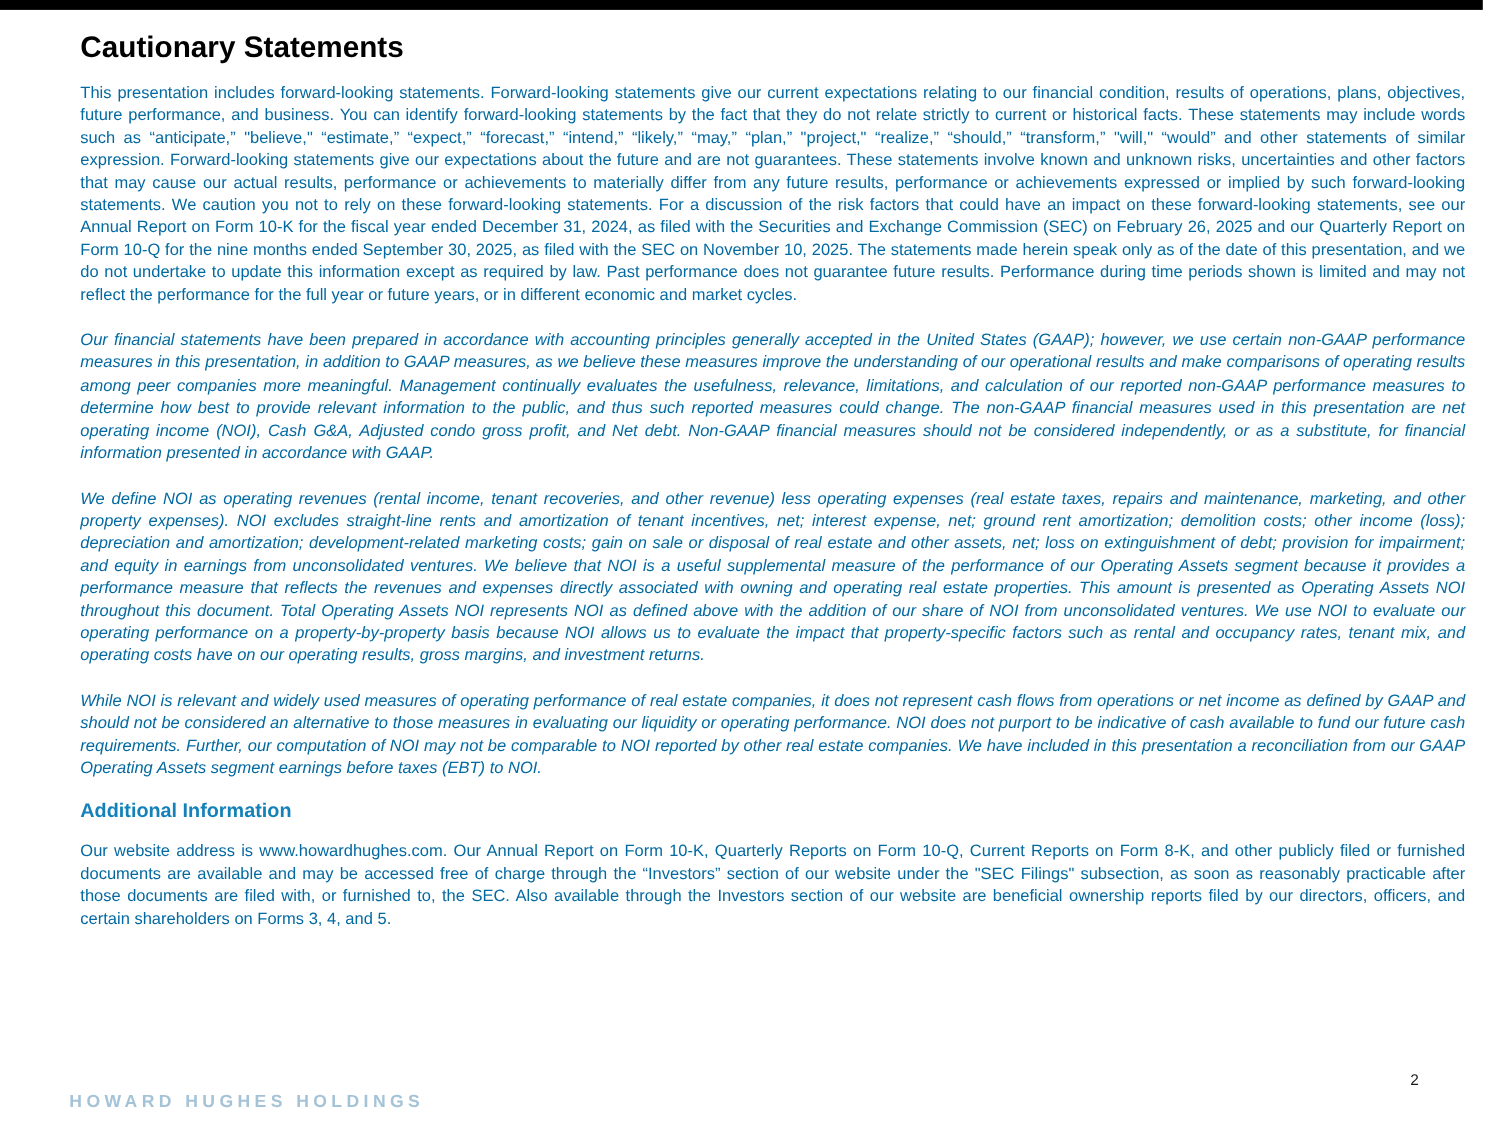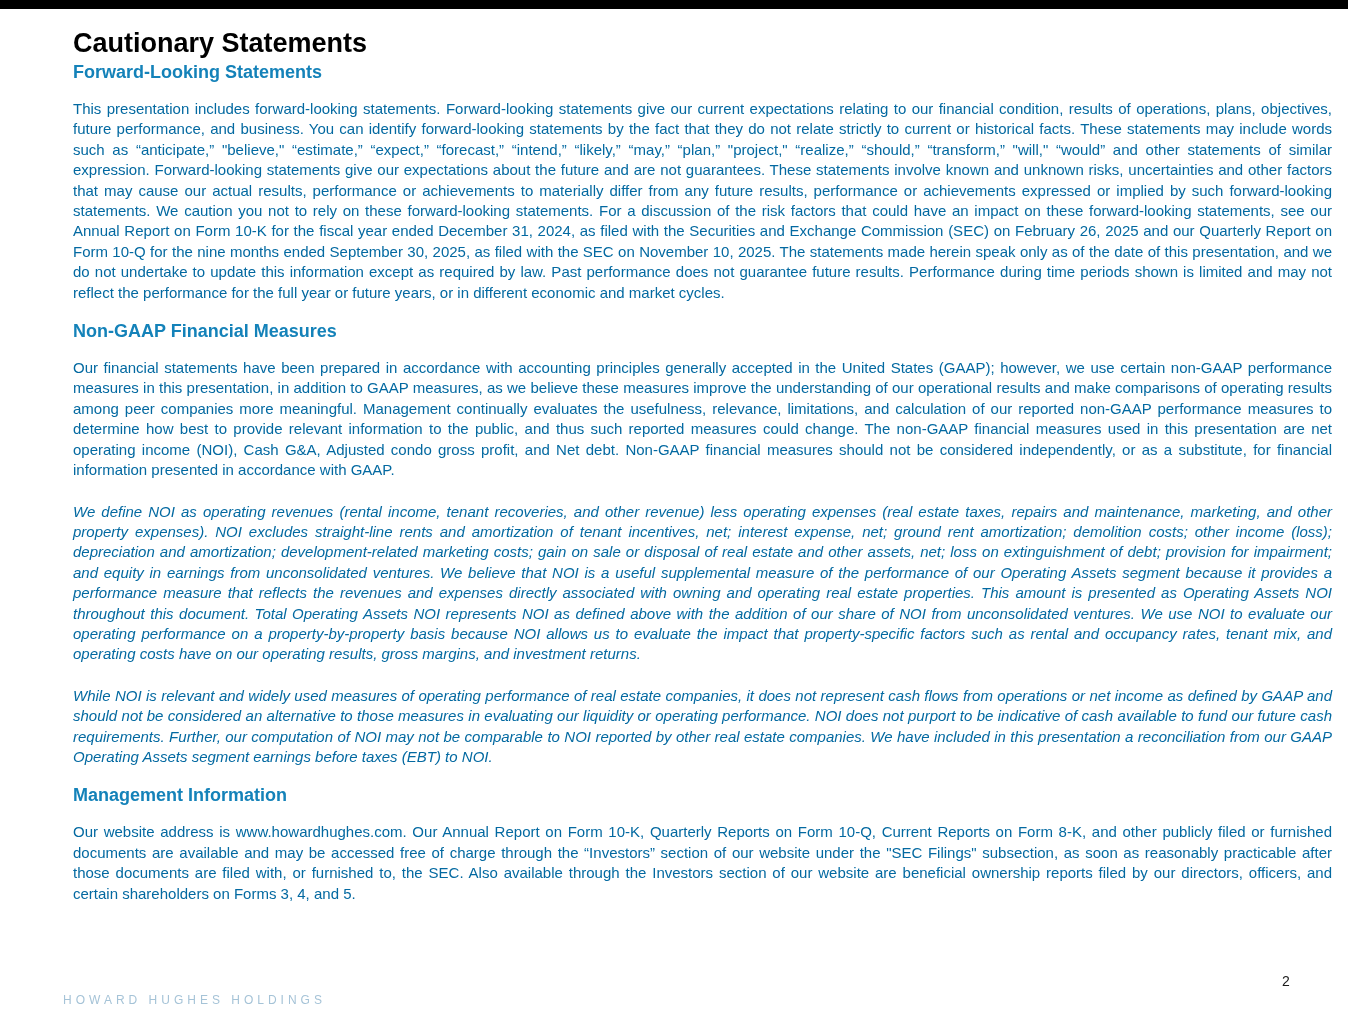--- a/index.html
+++ b/index.html
@@ -45,48 +45,46 @@
     line-height: 20.4px;
     text-align: justify;
     color: #0369a1;
     margin-top: 16px;
   }
   .body-text + .body-text { margin-top: 21px; font-style: italic; }
   .footer-wordmark {
     position: absolute;
     left: 63px;
     top: 993px;
-    font-size: 12px;
-    font-weight: normal;
+    font-size: 16px;
+    font-weight: bold;
     letter-spacing: 4px;
     color: var(--footer-blue, #A5C3D7);
   }
   .page-number {
     position: absolute;
     left: 1282px;
     top: 973px;
     font-size: 14px;
     color: #1a1a1a;
   }
 </style>
 </head>
 <body>
 
 <div class="top-bar"></div>
 
 <div class="content">
   <h1 class="title">Cautionary Statements</h1>
 
-  <h2 class="section-heading">Forward-Looking Statements</h2>
   <p class="body-text">This presentation includes forward-looking statements. Forward-looking statements give our current expectations relating to our financial condition, results of operations, plans, objectives, future performance, and business. You can identify forward-looking statements by the fact that they do not relate strictly to current or historical facts. These statements may include words such as “anticipate,” "believe," “estimate,” “expect,” “forecast,” “intend,” “likely,” “may,” “plan,” "project," “realize,” “should,” “transform,” "will," “would” and other statements of similar expression. Forward-looking statements give our expectations about the future and are not guarantees. These statements involve known and unknown risks, uncertainties and other factors that may cause our actual results, performance or achievements to materially differ from any future results, performance or achievements expressed or implied by such forward-looking statements. We caution you not to rely on these forward-looking statements. For a discussion of the risk factors that could have an impact on these forward-looking statements, see our Annual Report on Form 10-K for the fiscal year ended December 31, 2024, as filed with the Securities and Exchange Commission (SEC) on February 26, 2025 and our Quarterly Report on Form 10-Q for the nine months ended September 30, 2025, as filed with the SEC on November 10, 2025. The statements made herein speak only as of the date of this presentation, and we do not undertake to update this information except as required by law. Past performance does not guarantee future results. Performance during time periods shown is limited and may not reflect the performance for the full year or future years, or in different economic and market cycles.</p>
 
-  <h2 class="section-heading">Non-GAAP Financial Measures</h2>
   <p class="body-text">Our financial statements have been prepared in accordance with accounting principles generally accepted in the United States (GAAP); however, we use certain non-GAAP performance measures in this presentation, in addition to GAAP measures, as we believe these measures improve the understanding of our operational results and make comparisons of operating results among peer companies more meaningful. Management continually evaluates the usefulness, relevance, limitations, and calculation of our reported non-GAAP performance measures to determine how best to provide relevant information to the public, and thus such reported measures could change. The non-GAAP financial measures used in this presentation are net operating income (NOI), Cash G&amp;A, Adjusted condo gross profit, and Net debt. Non-GAAP financial measures should not be considered independently, or as a substitute, for financial information presented in accordance with GAAP.</p>
   <p class="body-text">We define NOI as operating revenues (rental income, tenant recoveries, and other revenue) less operating expenses (real estate taxes, repairs and maintenance, marketing, and other property expenses). NOI excludes straight-line rents and amortization of tenant incentives, net; interest expense, net; ground rent amortization; demolition costs; other income (loss); depreciation and amortization; development-related marketing costs; gain on sale or disposal of real estate and other assets, net; loss on extinguishment of debt; provision for impairment; and equity in earnings from unconsolidated ventures. We believe that NOI is a useful supplemental measure of the performance of our Operating Assets segment because it provides a performance measure that reflects the revenues and expenses directly associated with owning and operating real estate properties. This amount is presented as Operating Assets NOI throughout this document. Total Operating Assets NOI represents NOI as defined above with the addition of our share of NOI from unconsolidated ventures. We use NOI to evaluate our operating performance on a property-by-property basis because NOI allows us to evaluate the impact that property-specific factors such as rental and occupancy rates, tenant mix, and operating costs have on our operating results, gross margins, and investment returns.</p>
   <p class="body-text">While NOI is relevant and widely used measures of operating performance of real estate companies, it does not represent cash flows from operations or net income as defined by GAAP and should not be considered an alternative to those measures in evaluating our liquidity or operating performance. NOI does not purport to be indicative of cash available to fund our future cash requirements. Further, our computation of NOI may not be comparable to NOI reported by other real estate companies. We have included in this presentation a reconciliation from our GAAP Operating Assets segment earnings before taxes (EBT) to NOI.</p>
 
-  <h2 class="section-heading">Management Information</h2>
+  <h2 class="section-heading">Additional Information</h2>
   <p class="body-text">Our website address is www.howardhughes.com. Our Annual Report on Form 10-K, Quarterly Reports on Form 10-Q, Current Reports on Form 8-K, and other publicly filed or furnished documents are available and may be accessed free of charge through the “Investors” section of our website under the "SEC Filings" subsection, as soon as reasonably practicable after those documents are filed with, or furnished to, the SEC. Also available through the Investors section of our website are beneficial ownership reports filed by our directors, officers, and certain shareholders on Forms 3, 4, and 5.</p>
 </div>
 
 <div class="footer-wordmark">HOWARD HUGHES HOLDINGS</div>
 
 <div class="page-number">2</div>
 
 </body></html>

